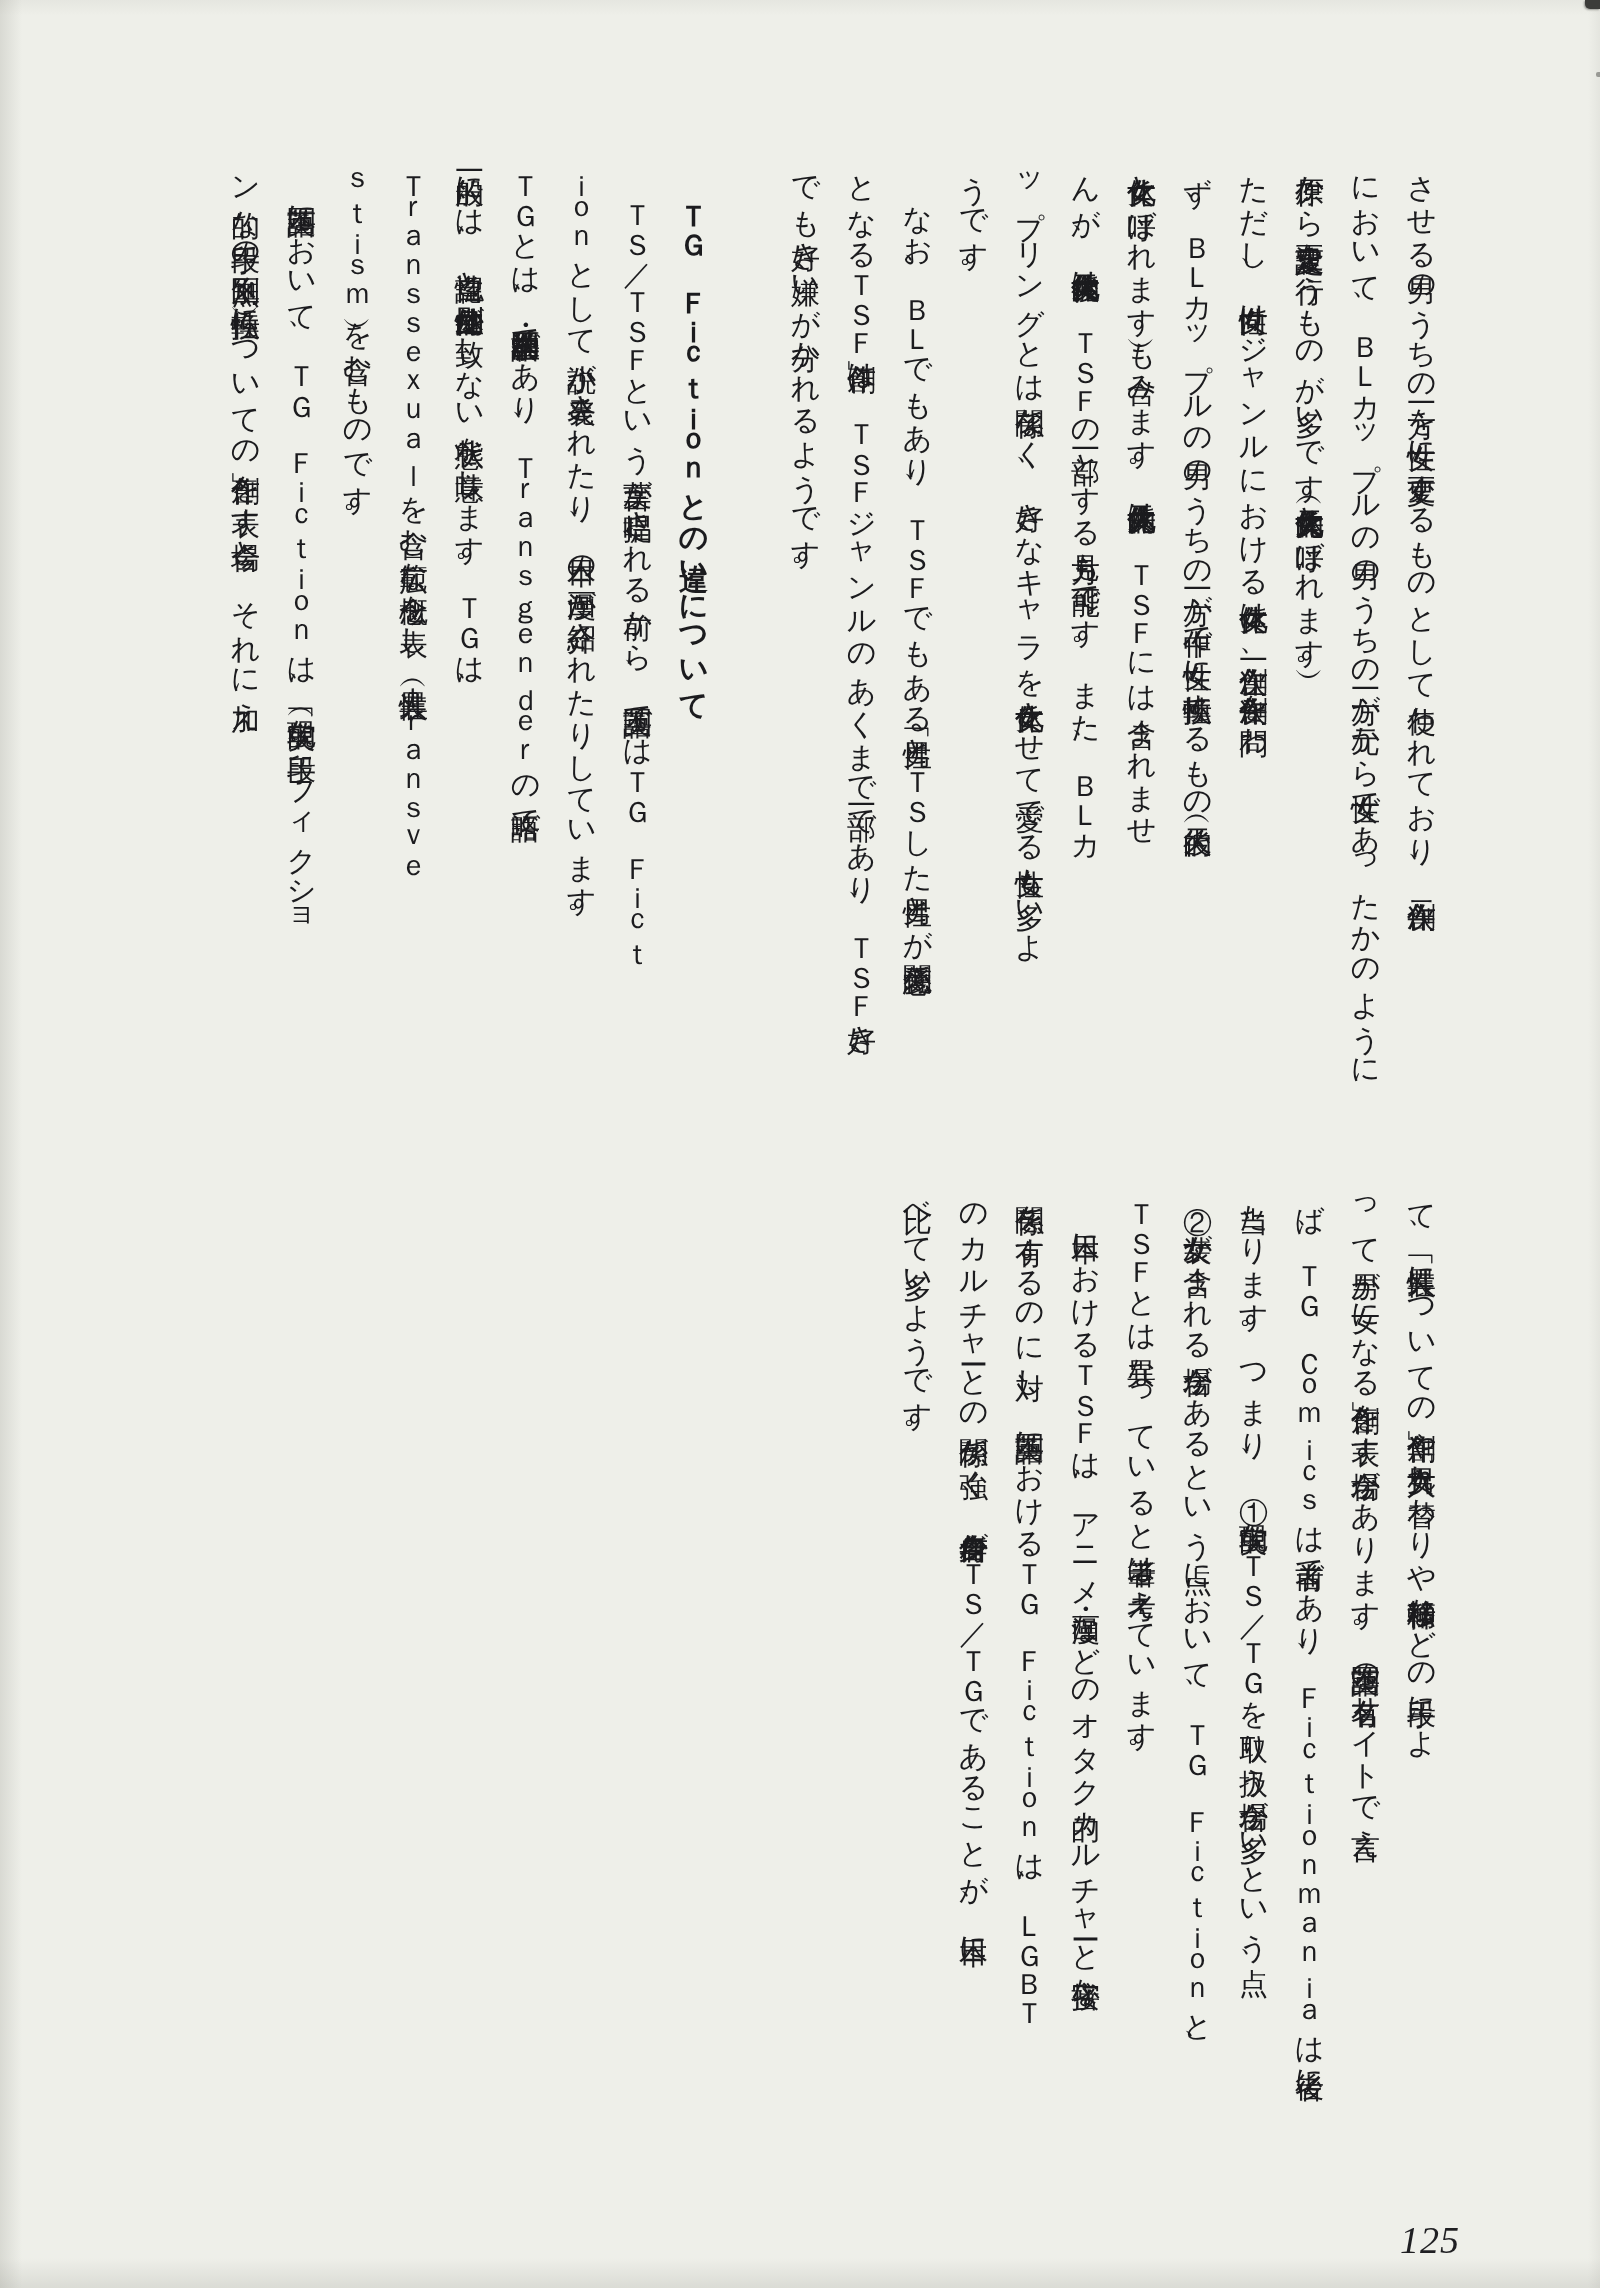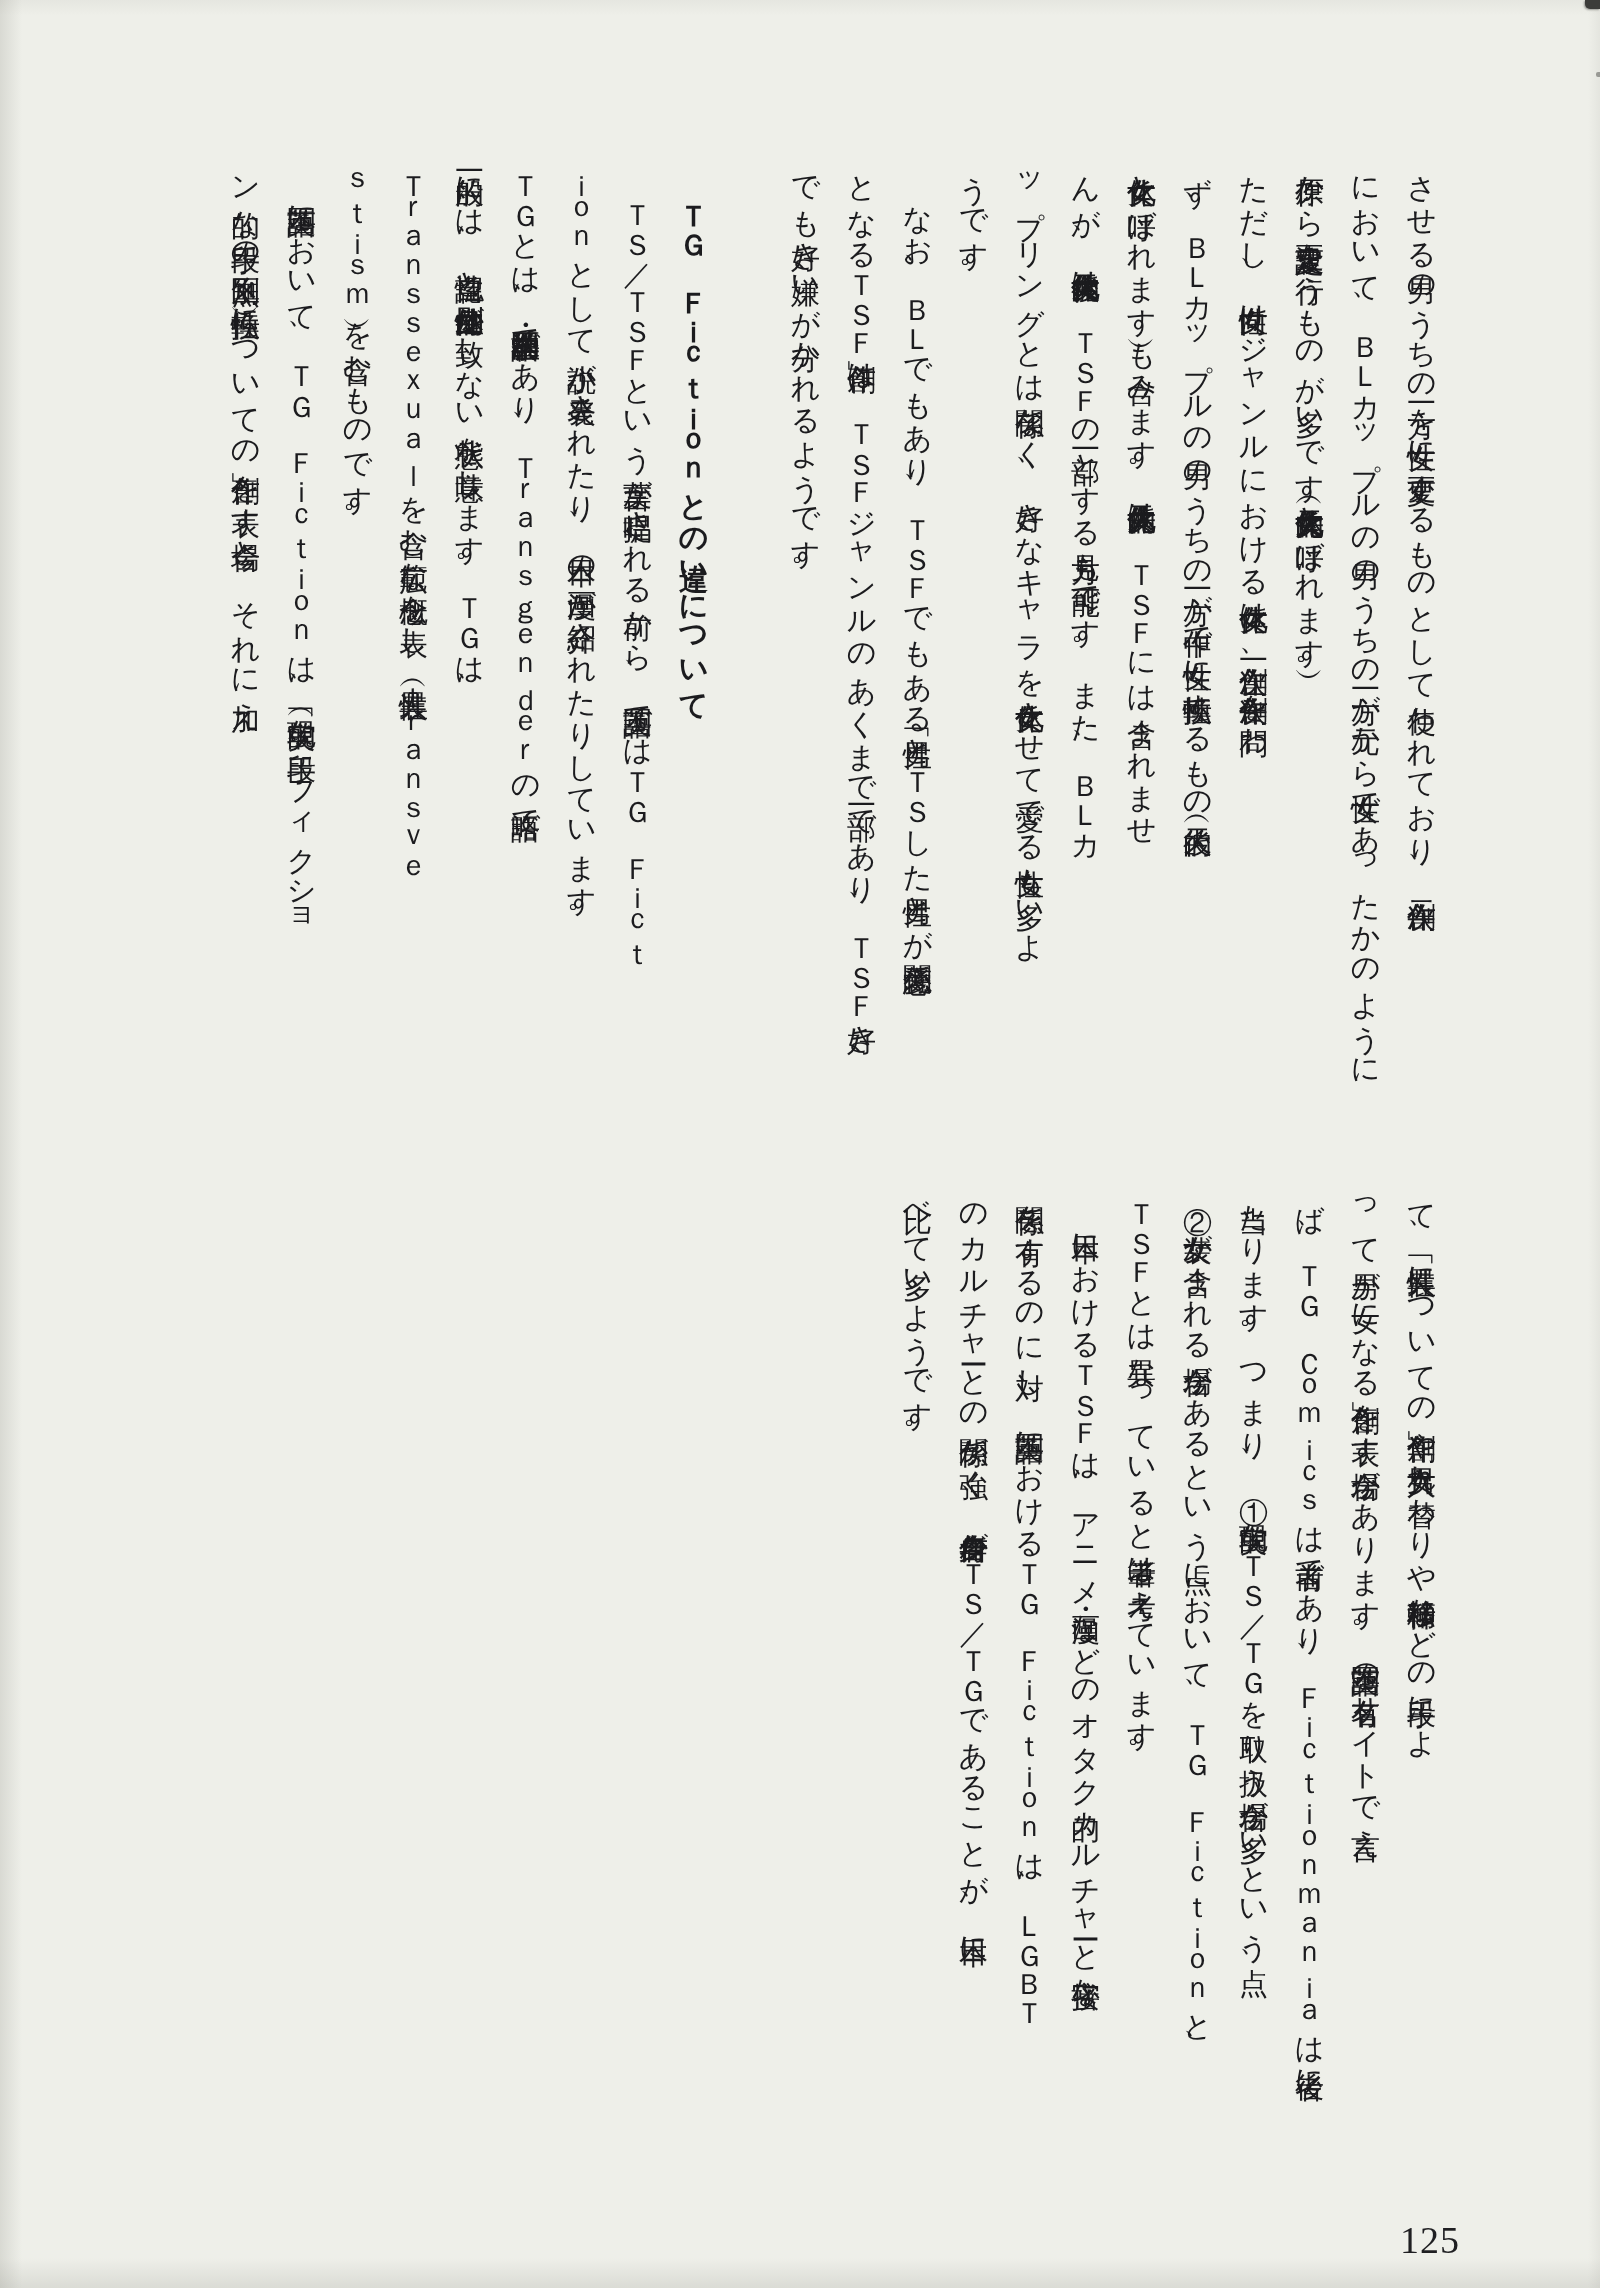--- a/index.html
+++ b/index.html
@@ -54,20 +54,21 @@
     font-size: 29px;
   }
   .page-number {
     position: absolute;
     left: 1400px;
     top: 2218px;
     font-family: "Liberation Serif", "DejaVu Serif", serif;
     font-size: 38px;
     letter-spacing: 1px;
     color: #1f1f22;
+    font-style: italic;
   }
   
   .corner-mark {
     position: absolute;
     top: 0;
     right: 0;
     width: 15px;
     height: 9px;
     background: #3c3c3a;
     border-radius: 0 0 0 5px;

